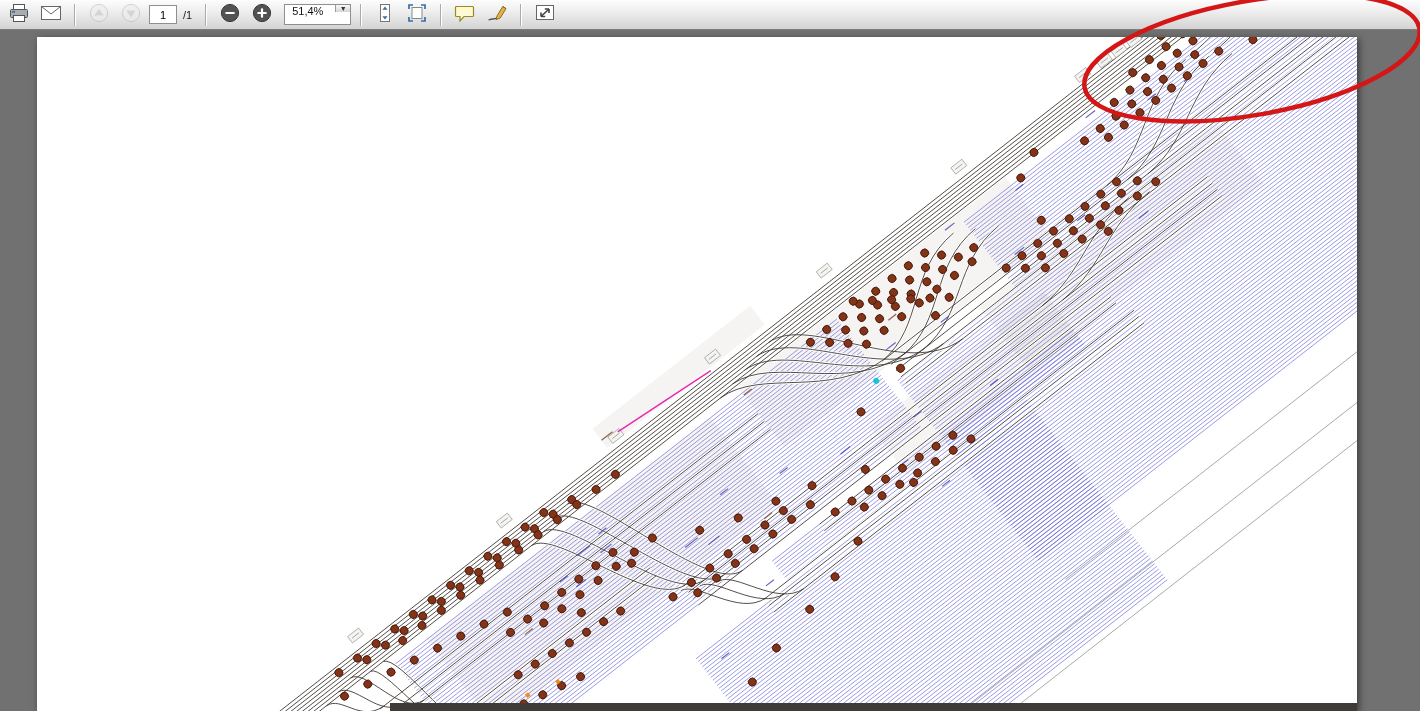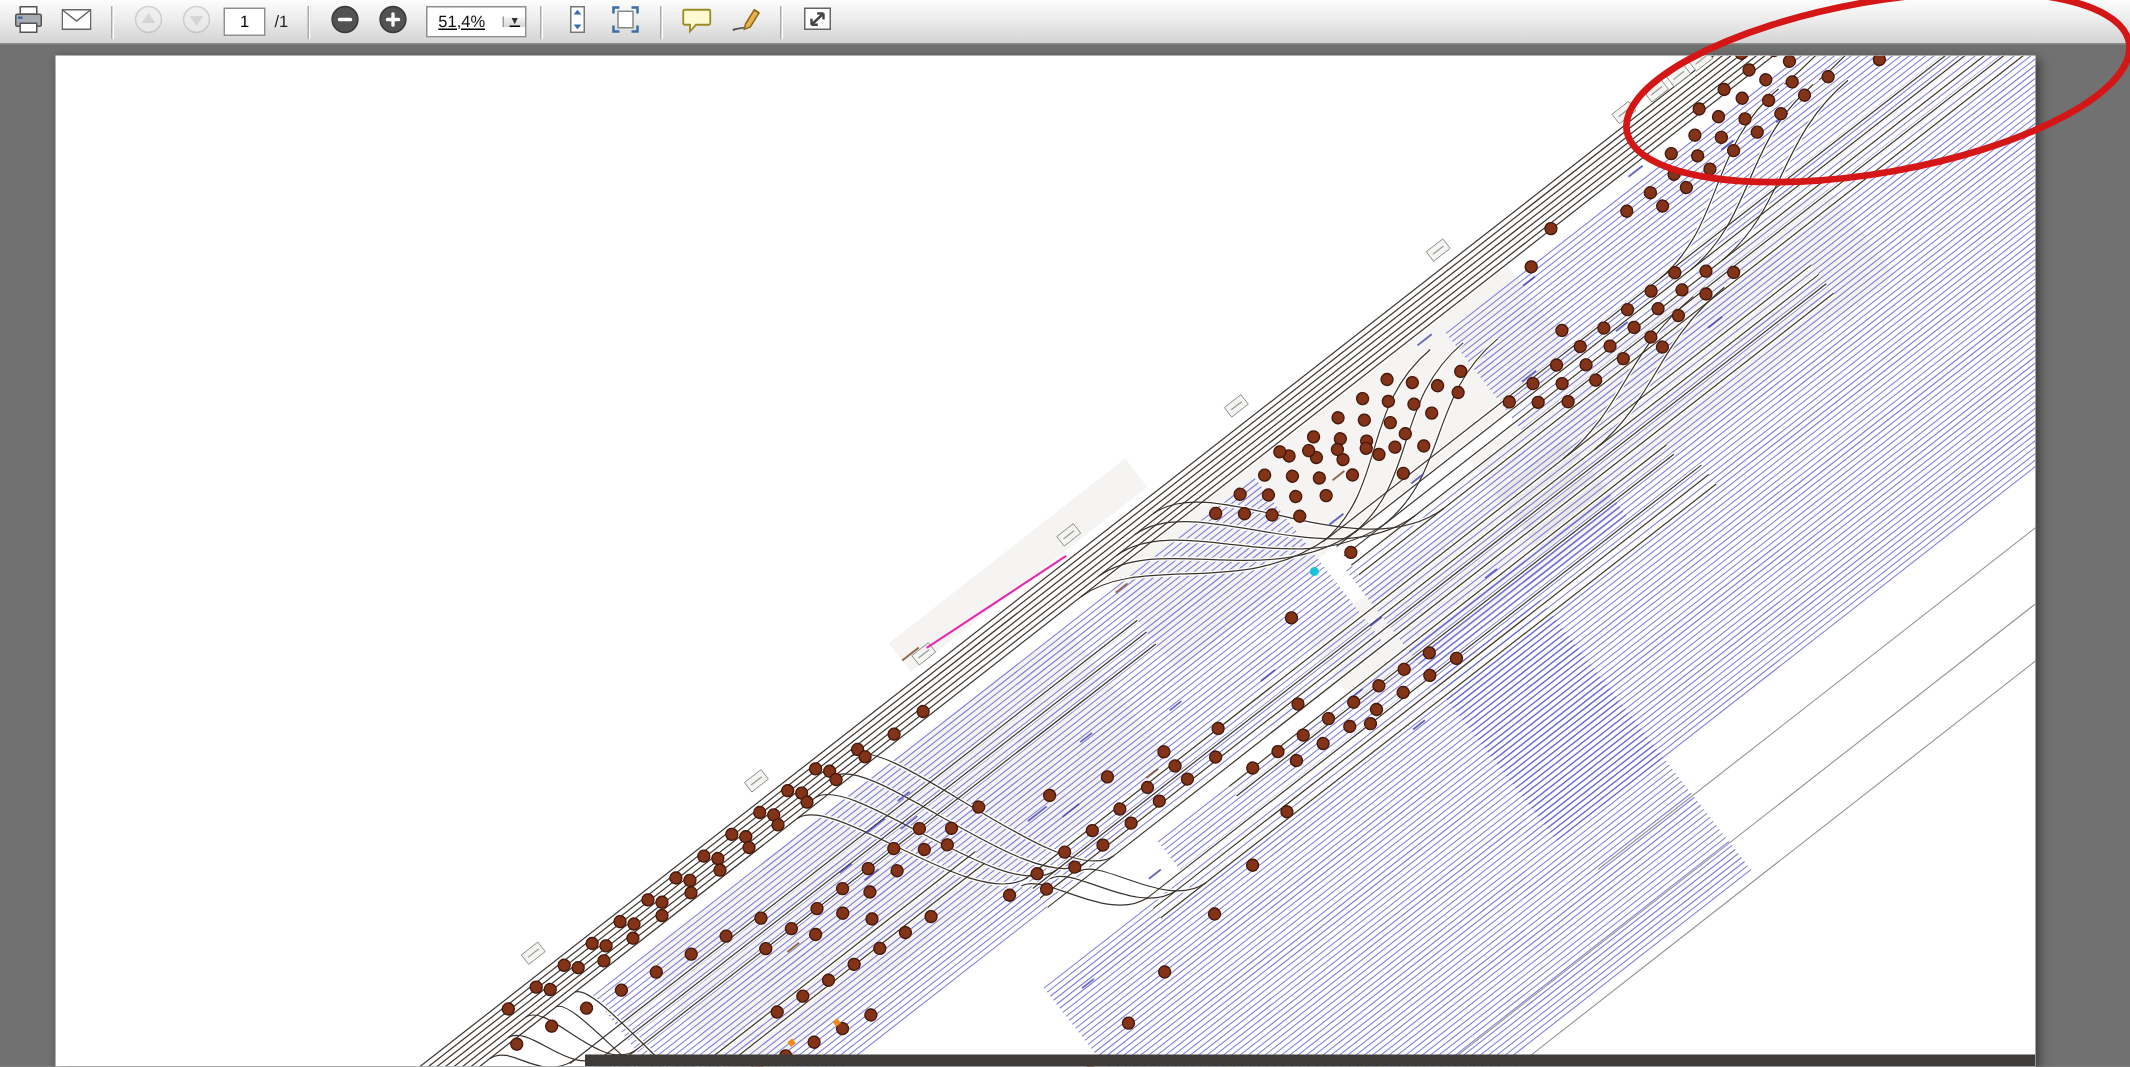--- a/index.html
+++ b/index.html
@@ -9,21 +9,21 @@
     background:linear-gradient(#fdfdfd,#ececec 45%,#d3d3d3);
     border-bottom:1px solid #7d7d7d;display:flex;align-items:center;
     padding:0 5px;gap:4px;box-sizing:border-box;z-index:10;}
   .tbtn{width:28px;height:26px;display:flex;align-items:center;justify-content:center;
     background:transparent;border:none;padding:0;border-radius:3px;}
   .tbtn.disabled{opacity:.55;}
   .sep{width:1px;height:22px;background:#aaa;border-right:1px solid #fff;margin:0 5px;}
   .page-input{width:24px;height:15px;border:1px solid #8f8f8f;text-align:center;
     font-size:11px;background:#fff;padding:1px;}
   .page-total{font-size:11px;color:#222;margin:0 4px 0 2px;}
-  .zoom-box{display:flex;align-items:center;height:19px;border:1px solid #8f8f8f;background:#fff;margin-left:4px;text-decoration:underline;}
+  .zoom-box{display:flex;align-items:flex-start;height:19px;border:1px solid #8f8f8f;background:#fff;margin-left:4px;}
   .zoom-value{font-size:11px;color:#111;display:flex;align-items:center;padding:0 7px;min-width:36px;}
   .zoom-arrow{width:15px;display:flex;align-items:center;justify-content:center;
     background:linear-gradient(#f8f8f8,#d6d6d6);border:none;border-left:1px solid #9a9a9a;
     font-size:7px;color:#333;padding:0;}
   
   .doc-area{position:absolute;left:0;top:31px;width:1420px;height:680px;background:#717171;}
   .doc-page{position:absolute;left:37px;top:6px;width:1320px;height:674px;background:#fff;
     box-shadow:2px 2px 7px rgba(0,0,0,.5);overflow:hidden;}
   .doc-page svg{display:block;}
   

